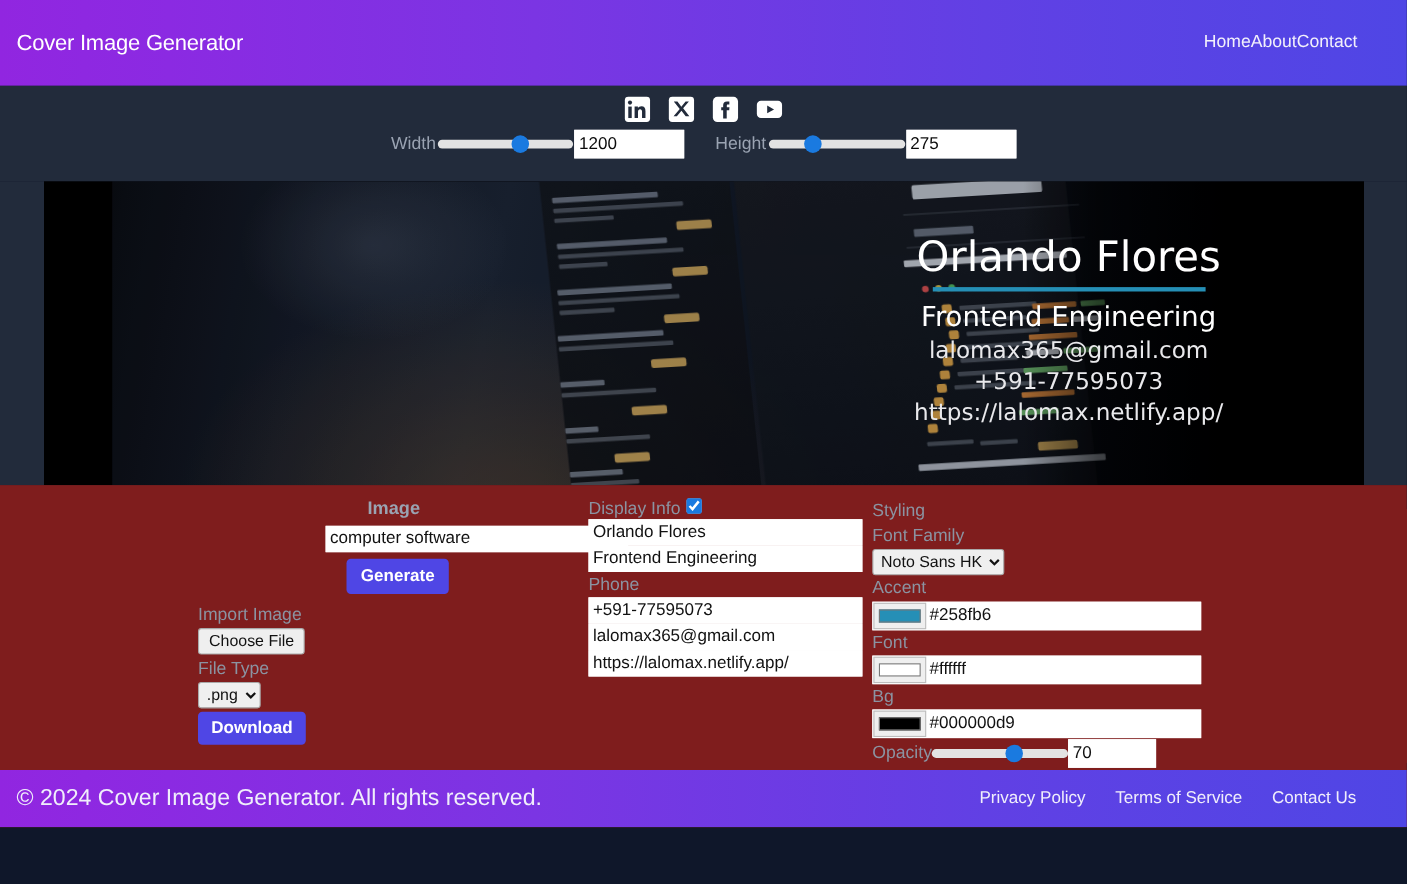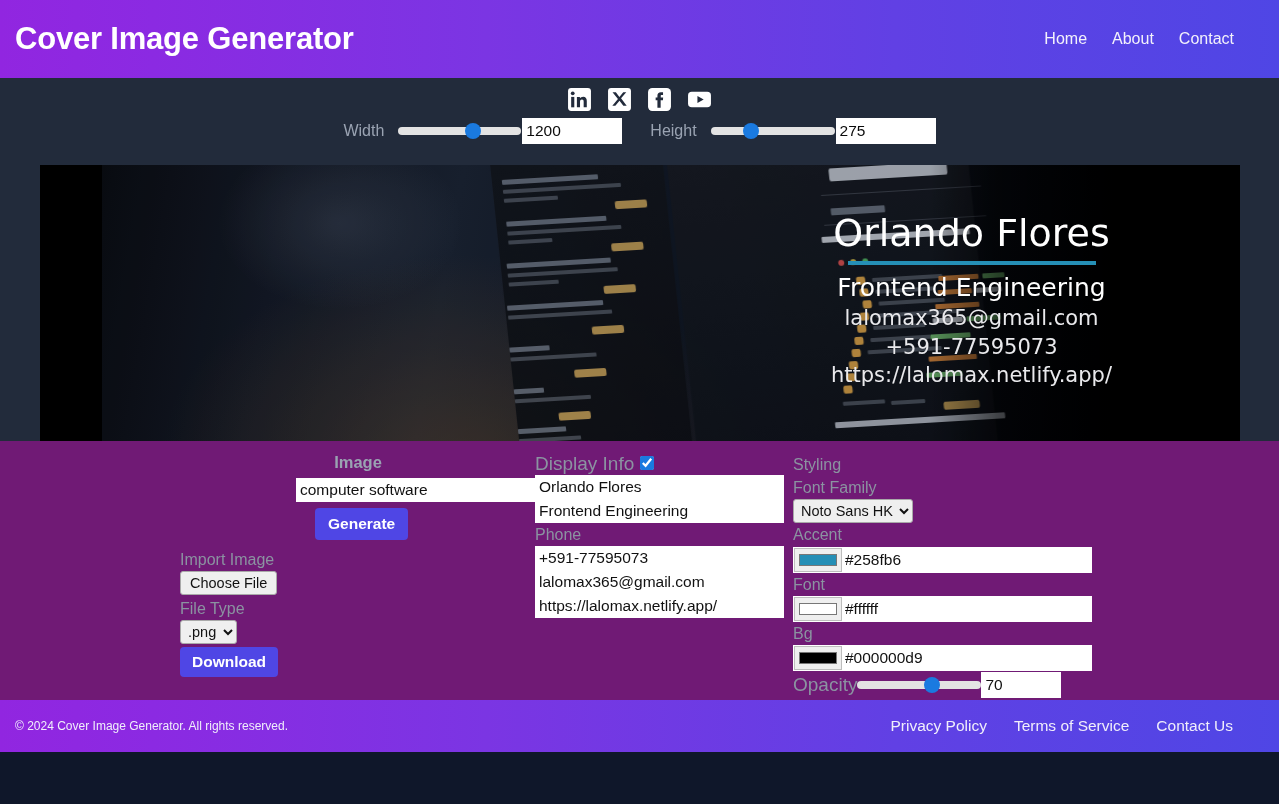--- a/index.html
+++ b/index.html
@@ -15,26 +15,26 @@
   .header {
     height: 78px;
     background: linear-gradient(90deg, #9126e0 0%, #8b2ae2 12%, #7b35e3 38%, #6140e4 70%, #4f46e5 100%);
     display: flex;
     align-items: center;
     justify-content: space-between;
     padding: 0 16px 0 15px;
   }
   .brand {
     color: #ffffff;
-    font-size: 31px;
-    font-weight: bold;
+    font-size: 20px;
+    font-weight: normal;
     letter-spacing: -0.2px;
     white-space: nowrap;
   }
-  .nav { display: flex; align-items: center; gap: 25px; padding-right: 29px; }
+  .nav { display: flex; align-items: center; padding-right: 29px; }
   .nav a {
     color: #f3f1fb;
     font-size: 16px;
     text-decoration: none;
     white-space: nowrap;
   }
 
   
   .toolbar {
     background: #222b3b;
@@ -57,21 +57,21 @@
   .size-row {
     display: flex;
     align-items: center;
     justify-content: center;
     margin-top: 5px;
   }
   .size-grp { display: flex; align-items: center; }
   .size-lbl {
     color: #9aa3b2;
     font-size: 16px;
-    margin-right: 14px;
+    margin-right: 2px;
     white-space: nowrap;
   }
   .rng {
     -webkit-appearance: none;
     appearance: none;
     background: transparent;
     height: 22px;
     margin: 0;
     padding: 0;
     cursor: pointer;
@@ -185,21 +185,21 @@
   .accent-bar {
     width: 248px; height: 4px;
     background: #258fb6;
     margin: 1px auto 8px auto;
   }
   .info-title { font-size: 25px; color: #fff; line-height: 1.22; }
   .info-line { font-size: 21px; color: #e9e9ec; line-height: 1.38; }
 
   
   .panel {
-    background: #701a75;
+    background: #7f1d1d;
     height: 311px;
     position: relative;
     overflow: hidden;
   }
   .cols {
     display: flex;
     padding-top: 12px;
   }
   .col-a { width: 535px; padding-left: 180px; }
   .col-b { width: 258px; }
@@ -212,21 +212,21 @@
     text-align: center;
     margin: 0 0 6px 0;
     width: 356px;
   }
   .lbl {
     color: #8b93a1;
     font-size: 16px;
     display: block;
     line-height: 1.45;
   }
-  .lbl-inline { color: #8b93a1; font-size: 19px; }
+  .lbl-inline { color: #8b93a1; font-size: 16px; }
   .txt {
     display: block;
     width: 249px; height: 24px;
     border: 1px solid #ffffff;
     background: #fff;
     color: #111;
     font-size: 15.5px;
     font-family: "Liberation Sans", sans-serif;
     padding: 0 2px 0 3px;
   }
@@ -305,21 +305,21 @@
   .footer {
     position: absolute;
     left: 0; bottom: 0;
     width: 1279px; height: 52px;
     background: linear-gradient(90deg, #9126e0 0%, #8b2ae2 12%, #7b35e3 38%, #6140e4 70%, #4f46e5 100%);
     display: flex;
     align-items: center;
     justify-content: space-between;
     padding: 0 16px 0 15px;
   }
-  .foot-copy { color: #f0eefb; font-size: 12px; }
+  .foot-copy { color: #f0eefb; font-size: 21px; }
   .foot-links { display: flex; gap: 27px; padding-right: 30px; }
   .foot-links a { color: #f0eefb; font-size: 15.5px; text-decoration: none; white-space: nowrap; }
 </style>
 </head>
 <body>
 
 <div class="header">
   <div class="brand">Cover Image Generator</div>
   <nav class="nav">
     <a href="#">Home</a>

